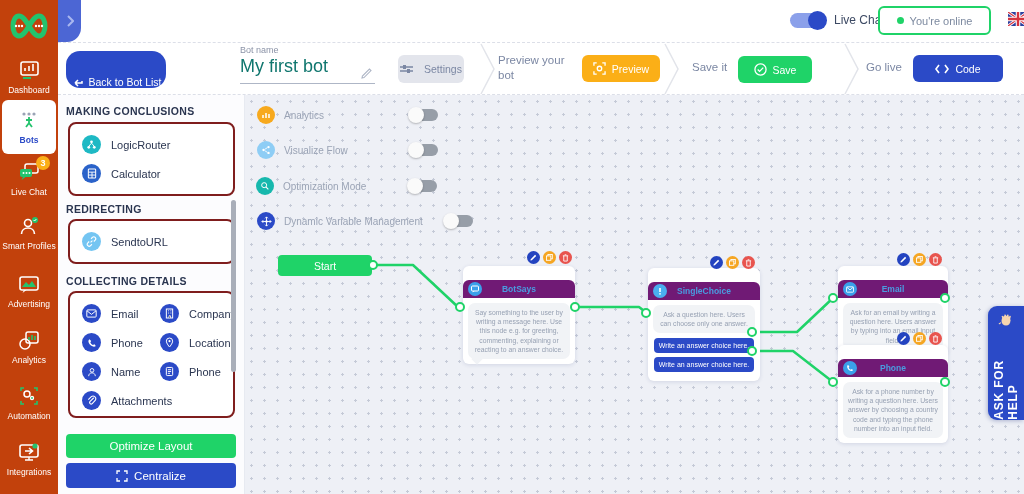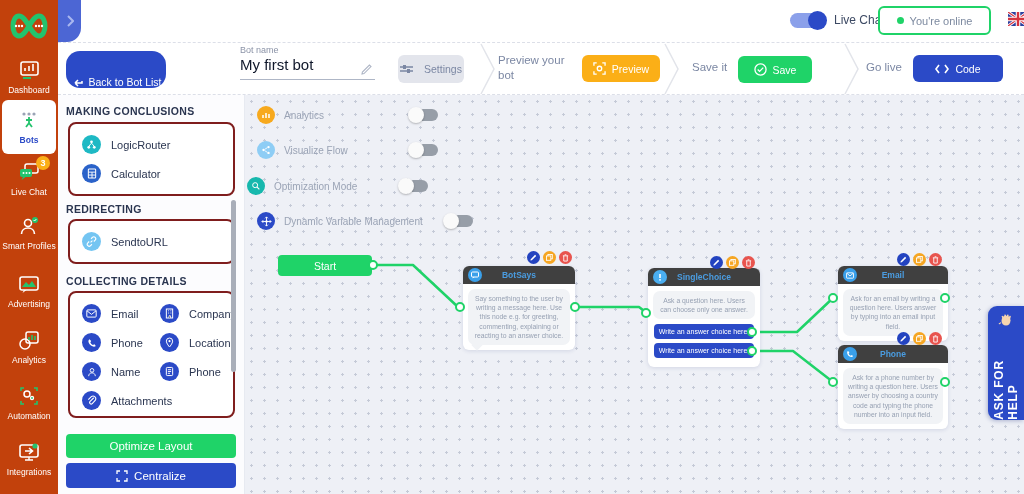--- a/index.html
+++ b/index.html
@@ -23,21 +23,21 @@
   .lc-label { position:absolute; left:776px; top:13px; font-size:12px; color:#3c4963; }
   .online-btn { position:absolute; left:820px; top:6px; width:113px; height:29px; border:2px solid #1fd368; border-radius:6px; background:#fff; font-size:11px; color:#7d8aa0; display:flex; align-items:center; justify-content:center; gap:6px; cursor:pointer; }
   .online-dot { width:7px; height:7px; border-radius:50%; background:#1fd368; }
   .flag { position:absolute; left:950px; top:12px; width:20px; height:14px; cursor:pointer; }
 
   
   .toolbar { position:absolute; left:58px; top:43px; width:966px; height:52px; background:#fff; border-bottom:1px dashed #dcdfe8; z-index:20; }
   .back-btn { position:absolute; left:8px; top:8px; width:100px; height:37px; background:#2b4ac7; color:#fff; border:none; border-radius:14px; font-size:10.5px; cursor:pointer; display:flex; align-items:flex-end; justify-content:center; gap:6px; font-family:inherit; }
   .botname-label { position:absolute; left:182px; top:2px; font-size:9px; color:#8b93a7; }
   .botname-wrap { position:absolute; left:182px; top:13px; width:135px; border-bottom:1.5px solid #aeb6c6; padding-bottom:6px; cursor:text; }
-  .botname-value { font-size:15px; color:#0f172a; }
+  .botname-value { font-size:18px; color:#0f766e; }
   .botname-pencil { position:absolute; right:2px; bottom:4px; width:12px; height:12px; }
   .settings-btn { position:absolute; left:340px; top:12px; width:66px; height:28px; background:#e3e5ec; border:none; border-radius:6px; color:#7b87a3; font-size:10.5px; cursor:pointer; display:flex; align-items:center; justify-content:center; gap:11px; font-family:inherit; }
   .chev { position:absolute; top:0; width:16px; height:52px; }
   .step-label { position:absolute; font-size:11.5px; color:#7b87a3; line-height:1.3; }
   .pill-btn { position:absolute; height:27px; border:none; border-radius:6px; color:#fff; font-size:10.5px; cursor:pointer; display:flex; align-items:center; justify-content:center; gap:6px; font-family:inherit; }
   .btn-preview { left:524px; top:12px; width:78px; background:#fbaf17; }
   .btn-save { left:680px; top:13px; width:74px; background:#1fd368; }
   .btn-code { left:855px; top:12px; width:90px; background:#2b4ac7; }
 
   
@@ -60,21 +60,21 @@
   .tgl-ic { width:18px; height:18px; border-radius:50%; display:flex; align-items:center; justify-content:center; flex:none; }
   .tgl-label { font-size:10px; color:#9aa3b5; width:118px; }
   .switch { position:relative; width:27px; height:12px; background:#979ea8; border-radius:7px; cursor:pointer; flex:none; }
   .switch .knob { position:absolute; left:-3px; top:-2px; width:16px; height:16px; background:#fafafa; border-radius:50%; box-shadow:0 1px 2px rgba(0,0,0,.25); }
 
   .start-node { position:absolute; left:33px; top:160px; width:94px; height:21px; background:#1fd368; border-radius:4px; color:#fff; font-size:10.5px; display:flex; align-items:center; justify-content:center; cursor:grab; z-index:7; }
   .wires { position:absolute; left:0; top:0; width:779px; height:399px; z-index:6; }
   .port { position:absolute; width:10px; height:10px; border-radius:50%; background:#fff; border:2.5px solid #1fd368; z-index:9; cursor:crosshair; }
 
   .node { position:absolute; background:#fff; border-radius:6px; box-shadow:0 1px 4px rgba(40,60,120,.14); z-index:7; }
-  .node-head { height:18px; background:#404040; border-radius:6px 6px 0 0; position:relative; display:flex; align-items:center; justify-content:center; }
+  .node-head { height:18px; background:#701a75; border-radius:6px 6px 0 0; position:relative; display:flex; align-items:center; justify-content:center;margin-top:14px; }
   .node-title { font-size:8.5px; font-weight:bold; color:#4a9ce0; }
   .node-ic { position:absolute; left:5px; top:2px; width:14px; height:14px; border-radius:50%; background:#3aa0ea; display:flex; align-items:center; justify-content:center; }
   .bubble { position:relative; margin:5px; background:#f1f3f6; border-radius:7px; padding:5px 4px; font-size:6.8px; line-height:1.35; color:#97a1b3; text-align:center; }
   .bubble .tail { position:absolute; left:10px; bottom:-4px; width:8px; height:8px; background:#f1f3f6; transform:rotate(45deg); }
   .answer { position:relative; margin:4px 6px; background:#2b4ac7; border-radius:4px; height:15px; color:#fff; font-size:7px; display:flex; align-items:center; justify-content:center; cursor:pointer; }
   .acts { position:absolute; display:flex; gap:3px; z-index:8; }
   .act { width:13px; height:13px; border-radius:50%; display:flex; align-items:center; justify-content:center; cursor:pointer; }
   .act.edit { background:#2343c0; } .act.copy { background:#f5a623; } .act.del { background:#e8544e; }
 
   
@@ -401,21 +401,21 @@
             <circle cx="3" cy="6" r="1.4" fill="#fff"></circle>
             <circle cx="9" cy="9.5" r="1.4" fill="#fff"></circle>
             <path d="M4.3 5.3 L7.7 3.2 M4.3 6.7 L7.7 8.8" stroke="#fff" stroke-width="1"></path>
           </svg>
         </span>
       <span class="tgl-label">Visualize Flow</span>
       <span class="switch">
           <span class="knob"></span>
         </span>
     </div>
-    <div class="tgl-row" style="left:2px; top:82px">
+    <div class="tgl-row" style="left:11px; top:82px">
       <span class="tgl-ic" style="background:#17b8ad">
           <svg width="10" height="10" viewBox="0 0 12 12">
             <circle cx="5" cy="5" r="3" fill="none" stroke="#fff" stroke-width="1.2"></circle>
             <path d="M7.3 7.3 L10 10" stroke="#fff" stroke-width="1.4"></path>
           </svg>
         </span>
       <span class="tgl-label">Optimization Mode</span>
       <span class="switch">
           <span class="knob"></span>
         </span>

